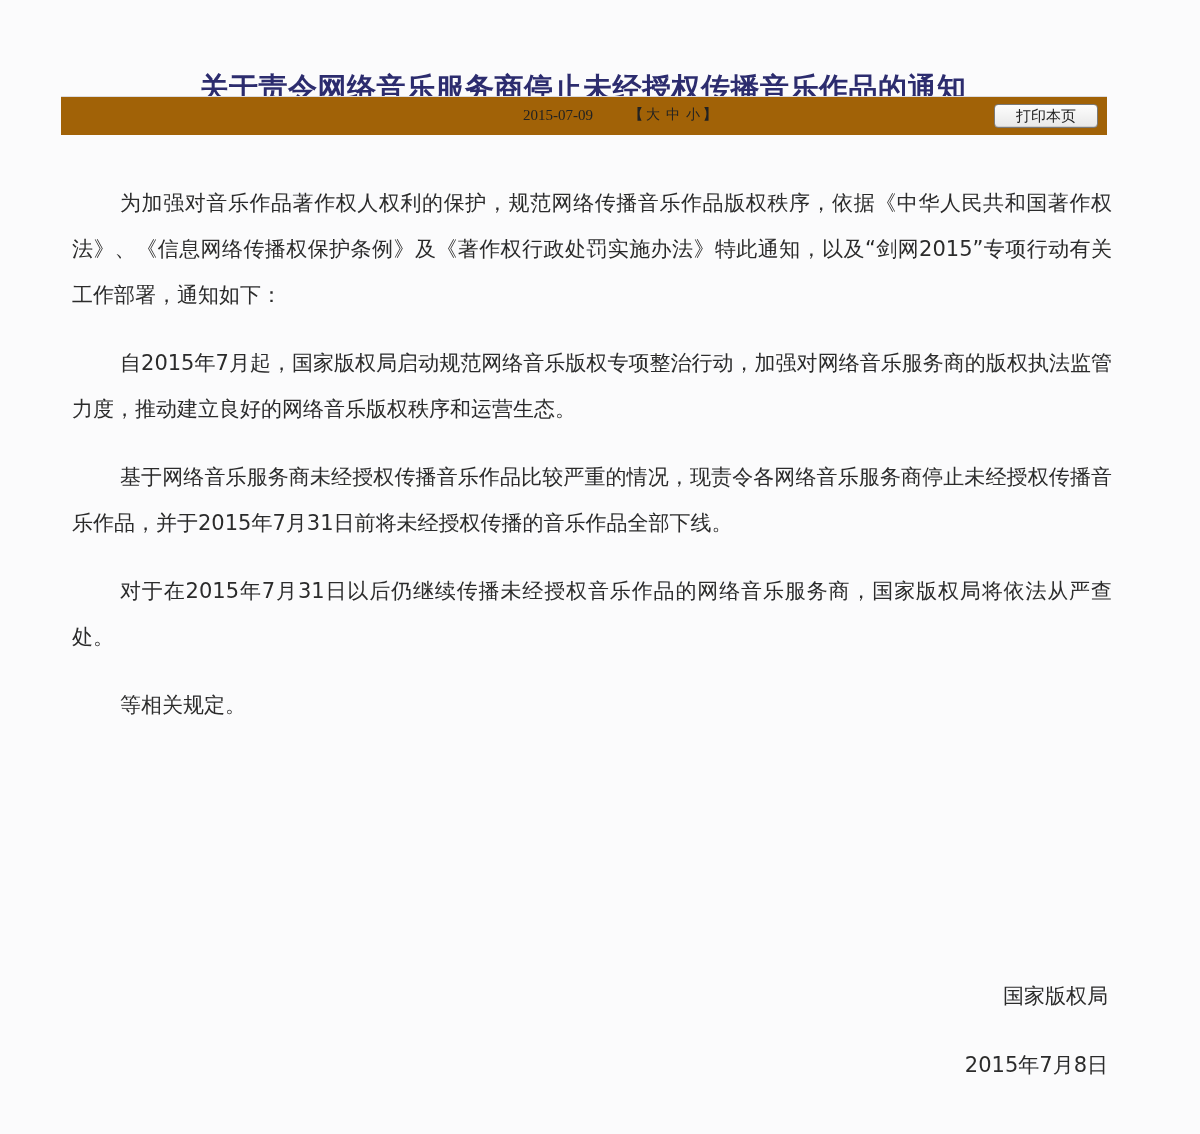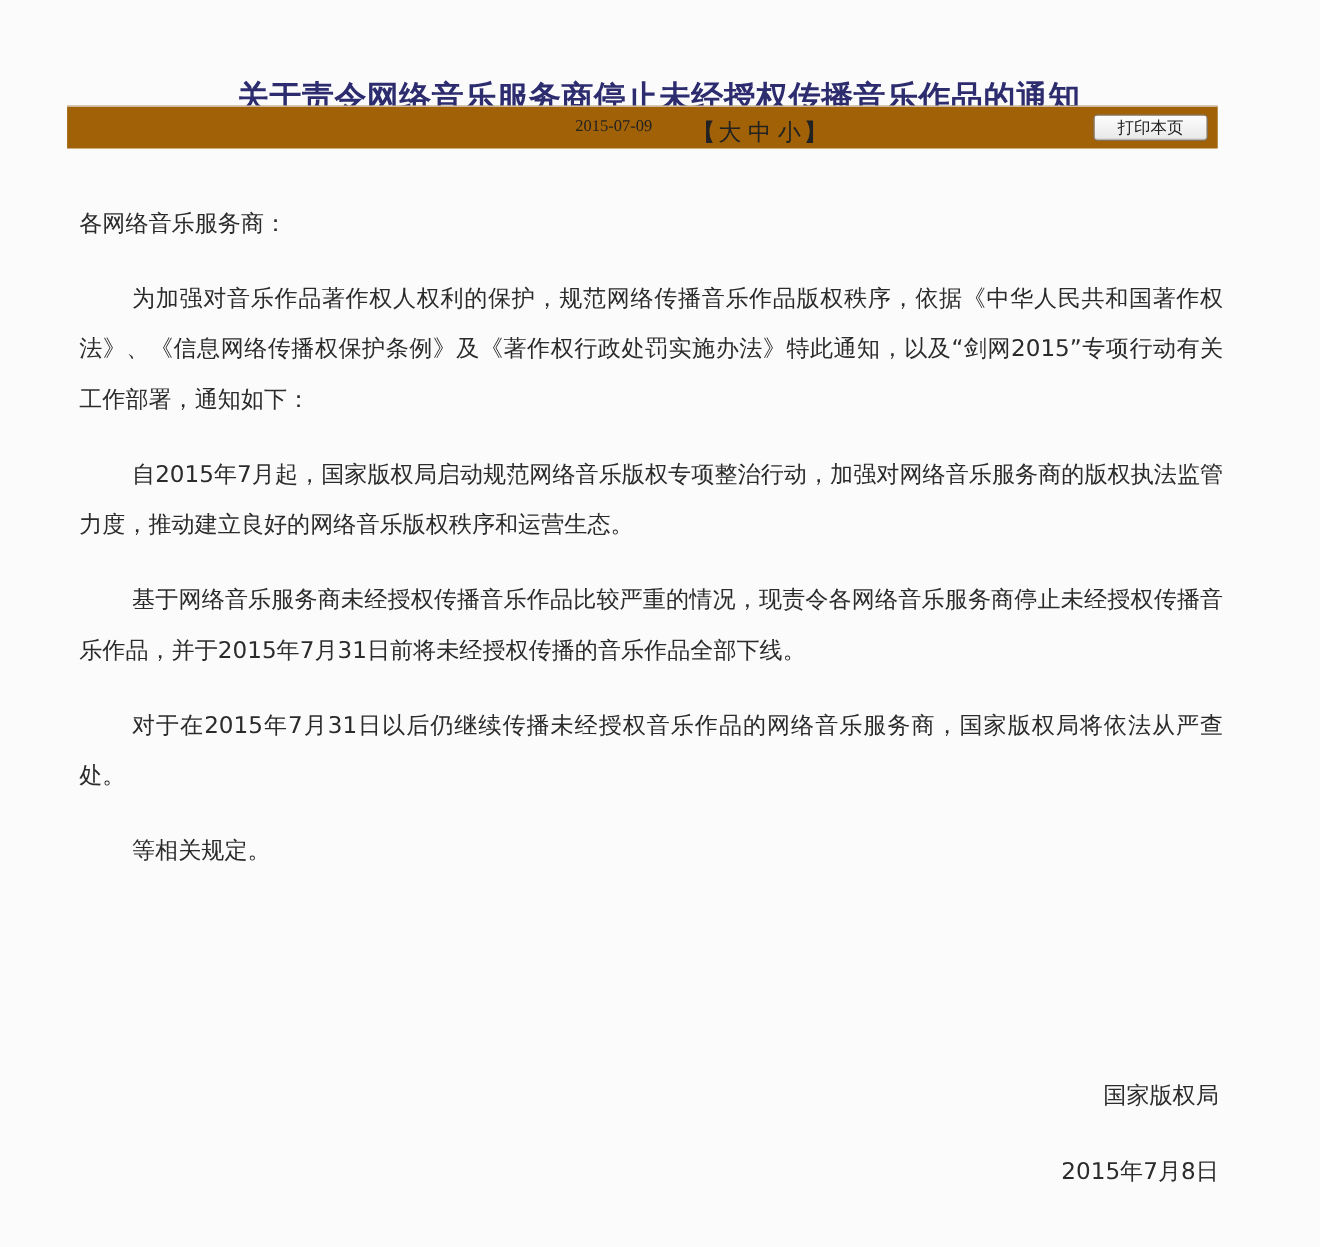--- a/index.html
+++ b/index.html
@@ -10,21 +10,21 @@
     body {
       width: 1200px;
       height: 1134px;
       position: relative;
       overflow: hidden;
       font-family: "DejaVu Serif", "Liberation Serif", serif;
       color: #2a2a2a;
     }
     .title {
       position: absolute;
-      left: 16px;
+      left: 0;
       top: 50px;
       width: 1166px;
       text-align: center;
       font-family: "DejaVu Sans", "Liberation Sans", sans-serif;
       font-weight: bold;
       font-size: 29px;
       color: #2c2c6e;
       letter-spacing: 0.5px;
       white-space: nowrap;
     }
@@ -43,21 +43,21 @@
       top: 10px;
       font-family: "Liberation Serif", serif;
       font-size: 15px;
       color: #222;
     }
     .meta-bar .sizes {
       position: absolute;
       left: 568px;
       top: 9px;
       font-family: "DejaVu Sans", sans-serif;
-      font-size: 21px;
+      font-size: 14px;
       color: #222;
       white-space: nowrap;
     }
     .meta-bar .sizes .bracket { font-weight: bold; }
     .meta-bar .sizes .sz { cursor: pointer; margin: 0 3px; }
     .print-btn {
       position: absolute;
       left: 933px;
       top: 7px;
       width: 102px;
@@ -110,21 +110,20 @@
 
 <div class="meta-bar">
   <span class="date">2015-07-09</span>
   <span class="sizes">
     <span class="bracket">【</span><span class="sz">大</span><span class="sz">中</span><span class="sz">小</span><span class="bracket">】</span>
   </span>
   <div class="print-btn">打印本页</div>
 </div>
 
 <div class="content">
-  <p class="salutation">各网络音乐服务商：</p>
   <p class="para">为加强对音乐作品著作权人权利的保护，规范网络传播音乐作品版权秩序，依据《中华人民共和国著作权法》、《信息网络传播权保护条例》及《著作权行政处罚实施办法》特此通知，以及“剑网2015”专项行动有关工作部署，通知如下：</p>
   <p class="para">自2015年7月起，国家版权局启动规范网络音乐版权专项整治行动，加强对网络音乐服务商的版权执法监管力度，推动建立良好的网络音乐版权秩序和运营生态。</p>
   <p class="para">基于网络音乐服务商未经授权传播音乐作品比较严重的情况，现责令各网络音乐服务商停止未经授权传播音乐作品，并于2015年7月31日前将未经授权传播的音乐作品全部下线。</p>
   <p class="para">对于在2015年7月31日以后仍继续传播未经授权音乐作品的网络音乐服务商，国家版权局将依法从严查处。</p>
   <p class="para">等相关规定。</p>
 </div>
 
 <div class="sig org">国家版权局</div>
 <div class="sig date">2015年7月8日</div>
 

